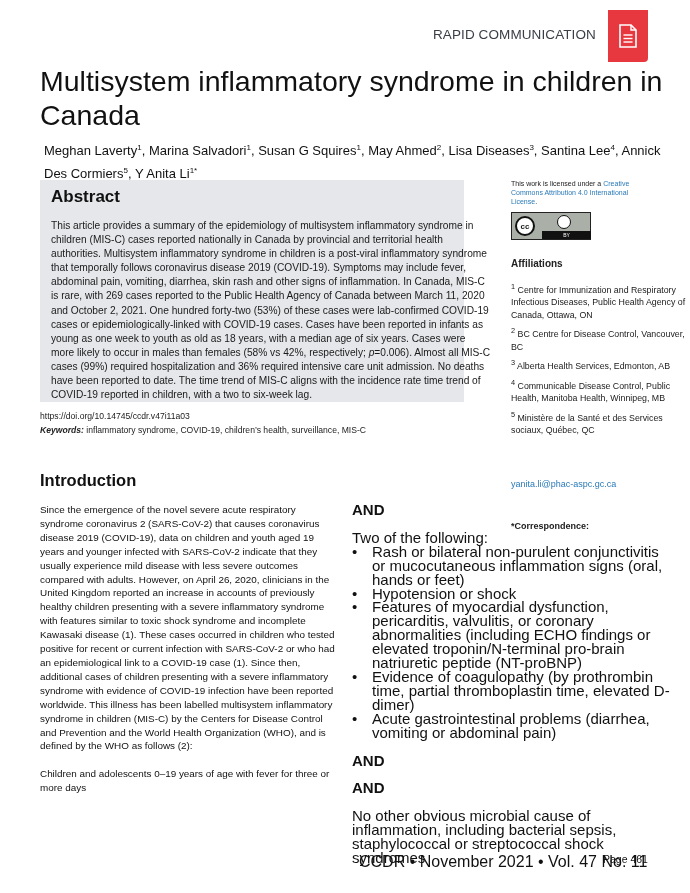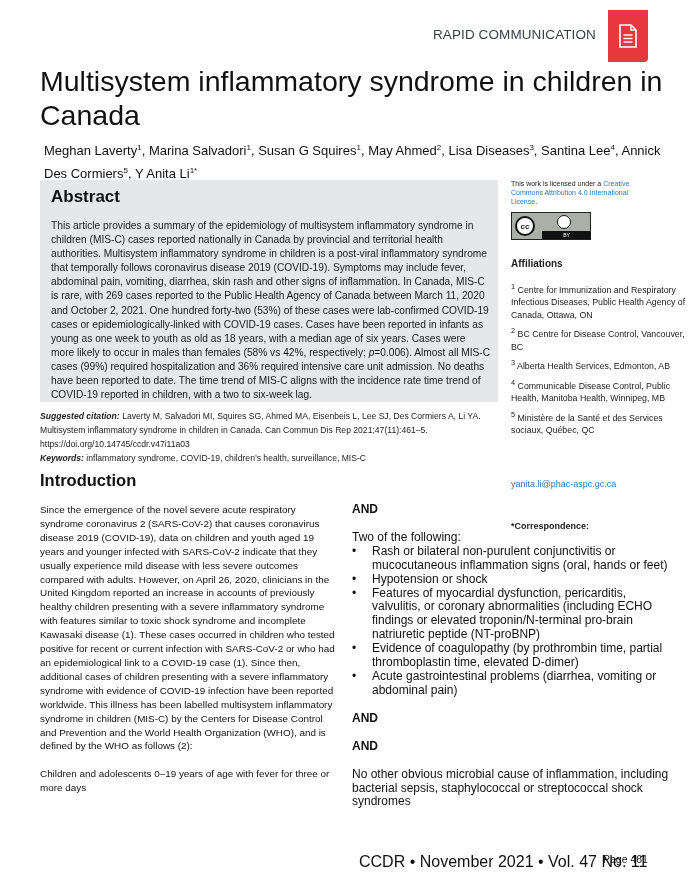--- a/index.html
+++ b/index.html
@@ -7,33 +7,33 @@
   body { position: relative; font-family: "Liberation Sans", sans-serif; color: #1a1a1a; }
 
   .header-label { position: absolute; left: 433px; top: 27px; font-size: 13.5px; color: #3a3f47; letter-spacing: 0.1px; }
   .doc-badge { position: absolute; left: 608px; top: 10px; width: 40px; height: 52px; background: #e8383f; border-bottom-right-radius: 4px; display: flex; align-items: center; justify-content: center; }
   .doc-badge svg { width: 20px; height: 24px; }
 
   .title { position: absolute; left: 40px; top: 64px; width: 640px; font-size: 28.5px; line-height: 34px; color: #111; font-weight: normal; }
   .authors { position: absolute; left: 44px; top: 138px; width: 640px; font-size: 13px; line-height: 19px; color: #111; }
   .authors sup { font-size: 8px; }
 
-  .abstract { position: absolute; left: 40px; top: 180px; width: 458px; height: 222px; background: #e5e7ea; }
+  .abstract { position: absolute; left: 40px; top: 180px; width: 424px; height: 222px; background: #e5e7ea; }
   .abstract h2 { position: absolute; left: 11px; top: 7px; font-size: 17px; font-weight: bold; color: #111; }
   .abstract p { position: absolute; left: 11px; top: 39px; width: 440px; font-size: 10.2px; line-height: 14.1px; color: #1a1a1a; }
 
   .citation { position: absolute; left: 40px; top: 409px; width: 470px; font-size: 8.6px; line-height: 14px; color: #222; }
   .citation b { font-style: italic; }
 
   .intro-heading { position: absolute; left: 40px; top: 471px; font-size: 16.5px; color: #111; }
 
   .col-left { position: absolute; left: 40px; top: 503px; width: 300px; font-size: 9.9px; line-height: 13.9px; color: #111; }
   .col-left p + p { margin-top: 14px; }
 
-  .col-right { position: absolute; left: 352px; top: 503px; width: 320px; font-size: 12px; line-height: 13.9px; color: #111; }
+  .col-right { position: absolute; left: 352px; top: 503px; width: 320px; font-size: 15px; line-height: 13.9px; color: #111; }
   .col-right .and { font-weight: bold; margin-bottom: 14px; }
   .col-right ul { list-style: none; margin-bottom: 14px; }
   .col-right li { position: relative; padding-left: 20px; }
   .col-right li::before { content: "•"; position: absolute; left: 0; top: 0; }
   .col-right p { margin-bottom: 14px; }
 
   .sidebar { position: absolute; left: 511px; top: 179px; width: 175px; color: #1a1a1a; }
   .license { font-size: 7px; line-height: 9px; width: 120px; }
   .license a { color: #2a7ab8; text-decoration: none; }
   .cc-badge { margin-top: 6px; width: 80px; height: 28px; background: #aab0a8; border: 1px solid #222; position: relative; padding-left: 42px; }
@@ -76,21 +76,20 @@
   <span><span>Annick Des Cormiers</span><sup>5</sup>, </span>
   <span><span>Y Anita Li</span><sup>1*</sup></span>
 </div>
 
 <section class="abstract">
   <h2>Abstract</h2>
   <p><span>This article provides a summary of the epidemiology of multisystem inflammatory syndrome in children (MIS-C) cases reported nationally in Canada by provincial and territorial health authorities. Multisystem inflammatory syndrome in children is a post-viral inflammatory syndrome that temporally follows coronavirus disease 2019 (COVID-19). Symptoms may include fever, abdominal pain, vomiting, diarrhea, skin rash and other signs of inflammation. In Canada, MIS-C is rare, with 269 cases reported to the Public Health Agency of Canada between March 11, 2020 and October 2, 2021. One hundred forty-two (53%) of these cases were lab-confirmed COVID-19 cases or epidemiologically-linked with COVID-19 cases. Cases have been reported in infants as young as one week to youth as old as 18 years, with a median age of six years. Cases were more likely to occur in males than females (58% vs 42%, respectively; </span><i>p</i><span>=0.006). Almost all MIS-C cases (99%) required hospitalization and 36% required intensive care unit admission. No deaths have been reported to date. The time trend of MIS-C aligns with the incidence rate time trend of COVID-19 reported in children, with a two to six-week lag.</span></p>
 </section>
 
 <div class="citation">
-  <div><b>Suggested citation:</b> <span>Laverty M, Salvadori MI, Squires SG, Ahmed MA, Eisenbeis L, Lee SJ, Des Cormiers A, Li YA. Multisystem inflammatory syndrome in children in Canada. Can Commun Dis Rep 2021;47(11):461–5.</span></div>
   <div>https://doi.org/10.14745/ccdr.v47i11a03</div>
   <div><b>Keywords:</b> <span>inflammatory syndrome, COVID-19, children’s health, surveillance, MIS-C</span></div>
 </div>
 
 <aside class="sidebar">
   <div class="license"><span>This work is licensed under a </span><a>Creative Commons Attribution 4.0 International License</a><span>.</span></div>
   <div class="cc-badge">
     <div class="cc">cc</div>
     <div class="by">
       <div class="circle"></div>

